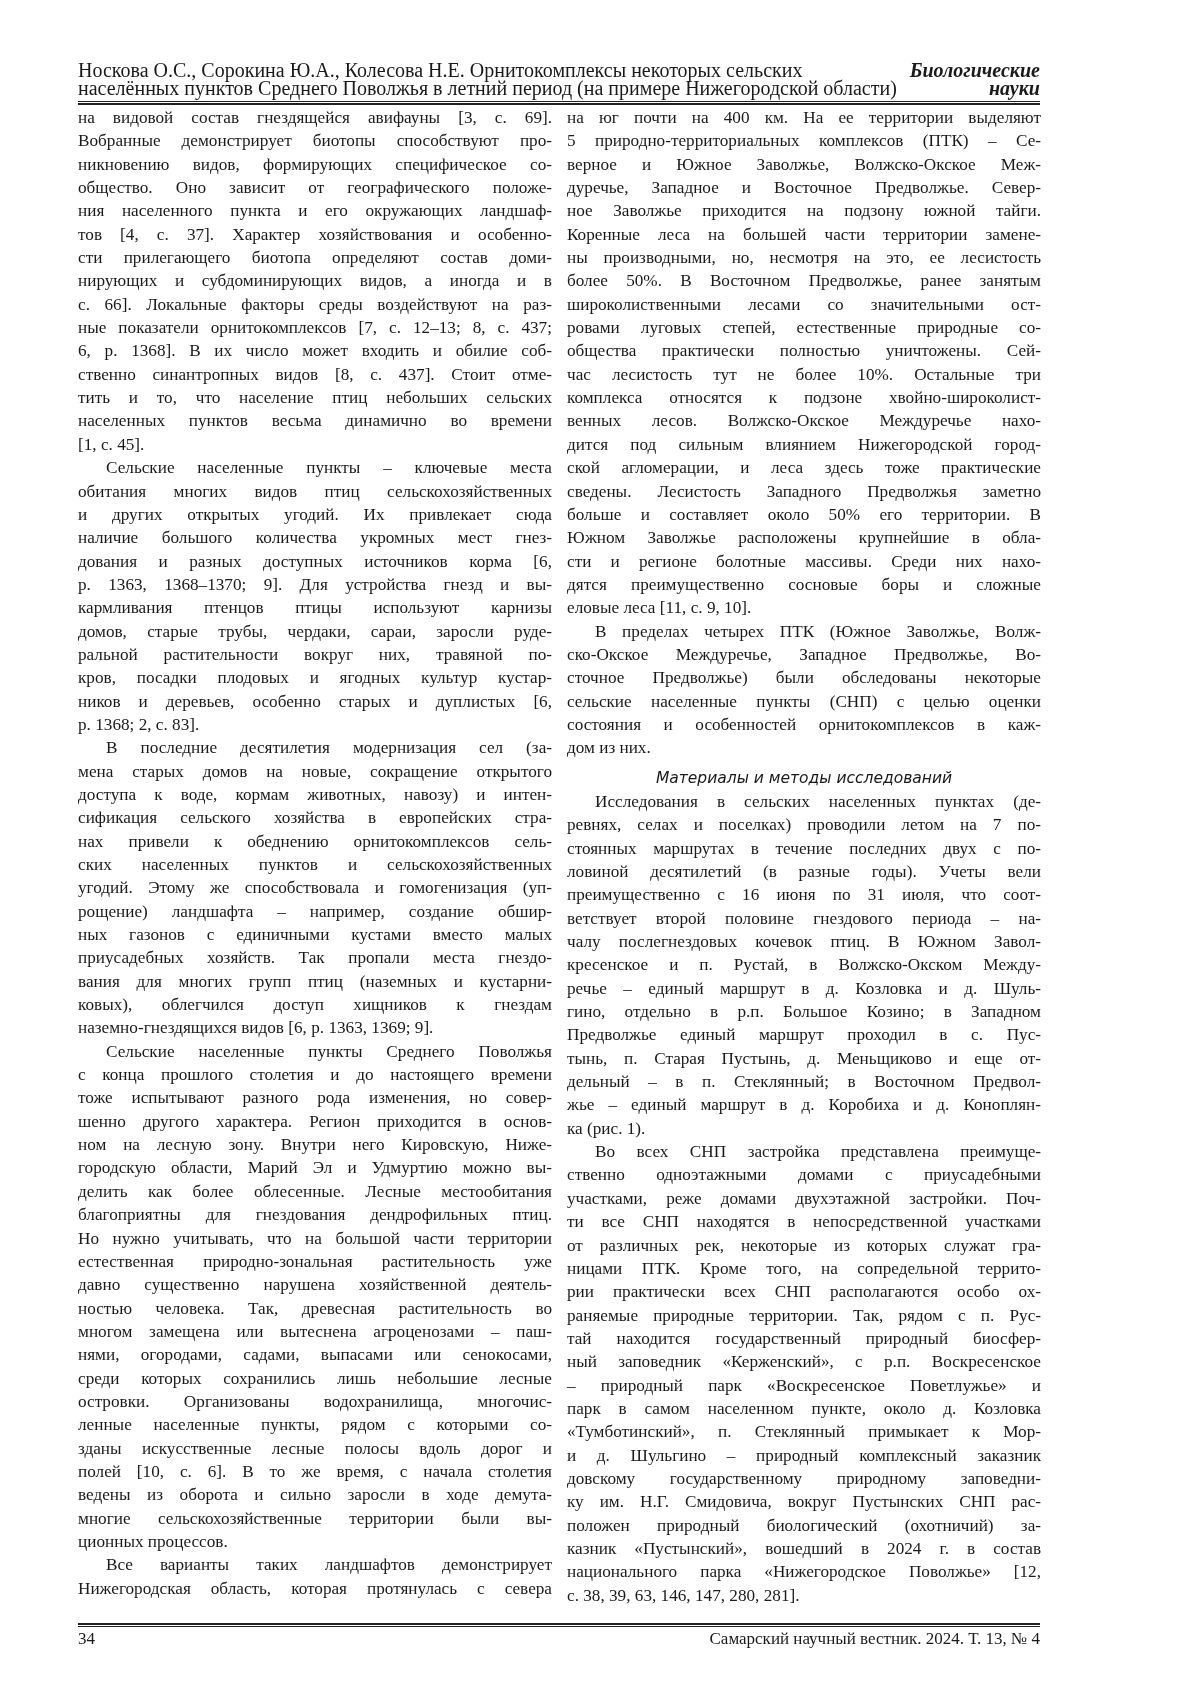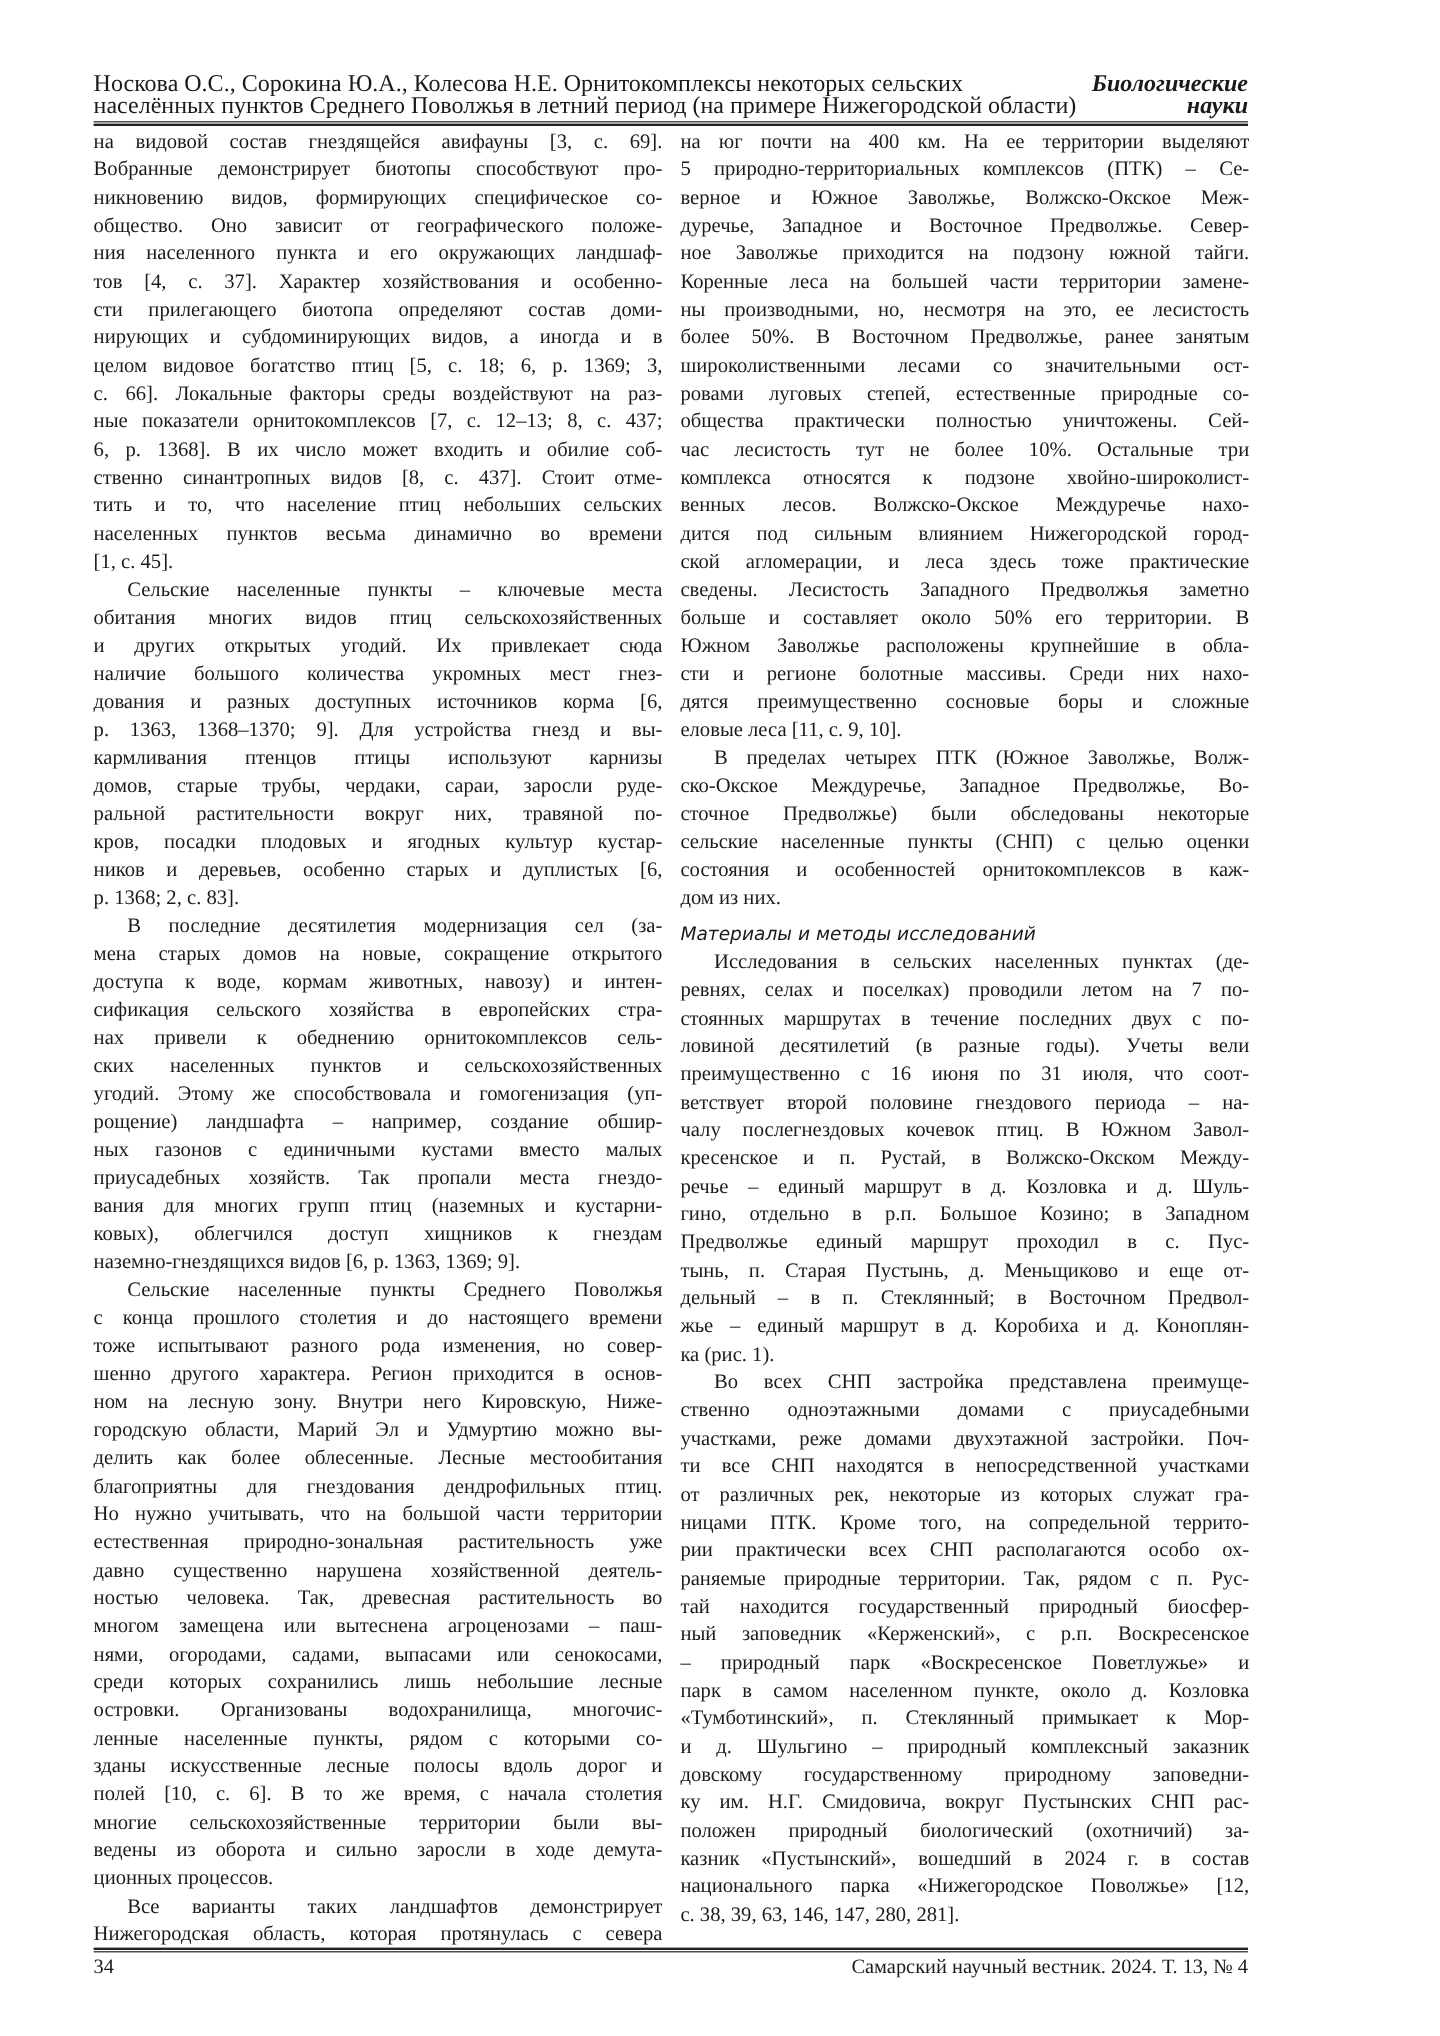--- a/index.html
+++ b/index.html
@@ -15,21 +15,21 @@
     border-top: 1.2px solid #222; border-bottom: 2px solid #222; padding-top: 1px; }
 
   .col { position: absolute; top: 106px; width: 474px;
     font-family: "Liberation Serif", serif; font-size: 17.2px; line-height: 23.35px;
     text-align: justify; hyphens: manual; }
   .col-left { left: 78px; }
   .col-right { left: 567px; }
   .col .line { display: block; white-space: nowrap; text-align: justify; text-align-last: justify; height: 23.35px; }
   .col .line.last { text-align-last: left; }
   .col .line.indent { padding-left: 28px; }
-  .col .heading { display: block; font-family: "DejaVu Sans", sans-serif; font-style: italic;
+  .col .heading { display: block; text-align: center; font-family: "DejaVu Sans", sans-serif; font-style: italic;
     font-size: 15.5px; height: 23.35px; line-height: 23.35px; margin-top: 7px; }
 
   .foot-rule { position: absolute; left: 78px; top: 1623px; width: 962px; height: 0;
     border-top: 2px solid #222; border-bottom: 1px solid #222; padding-top: 1px; }
   .footer { position: absolute; left: 78px; top: 1629px; width: 962px;
     font-family: "Liberation Serif", serif; font-size: 17px; line-height: 20px; }
   .footer .page-number { position: absolute; left: 0; top: 0; }
   .footer .journal { position: absolute; right: 0; top: 0; }
 </style>
 </head>
@@ -51,21 +51,20 @@
 
   <div class="col col-left" id="col-left">
       <span class="line">на видовой состав гнездящейся авифауны [3, с. 69].</span>
       <span class="line">Вобранные демонстрирует биотопы способствуют про-</span>
       <span class="line">никновению видов, формирующих специфическое со-</span>
       <span class="line">общество. Оно зависит от географического положе-</span>
       <span class="line">ния населенного пункта и его окружающих ландшаф-</span>
       <span class="line">тов [4, с. 37]. Характер хозяйствования и особенно-</span>
       <span class="line">сти прилегающего биотопа определяют состав доми-</span>
       <span class="line">нирующих и субдоминирующих видов, а иногда и в</span>
-      <span class="line">целом видовое богатство птиц [5, с. 18; 6, p. 1369; 3,</span>
       <span class="line">с. 66]. Локальные факторы среды воздействуют на раз-</span>
       <span class="line">ные показатели орнитокомплексов [7, с. 12–13; 8, с. 437;</span>
       <span class="line">6, p. 1368]. В их число может входить и обилие соб-</span>
       <span class="line">ственно синантропных видов [8, с. 437]. Стоит отме-</span>
       <span class="line">тить и то, что население птиц небольших сельских</span>
       <span class="line">населенных пунктов весьма динамично во времени</span>
       <span class="line last">[1, с. 45].</span>
       <span class="line indent">Сельские населенные пункты – ключевые места</span>
       <span class="line">обитания многих видов птиц сельскохозяйственных</span>
       <span class="line">и других открытых угодий. Их привлекает сюда</span>
@@ -103,22 +102,22 @@
       <span class="line">естественная природно-зональная растительность уже</span>
       <span class="line">давно существенно нарушена хозяйственной деятель-</span>
       <span class="line">ностью человека. Так, древесная растительность во</span>
       <span class="line">многом замещена или вытеснена агроценозами – паш-</span>
       <span class="line">нями, огородами, садами, выпасами или сенокосами,</span>
       <span class="line">среди которых сохранились лишь небольшие лесные</span>
       <span class="line">островки. Организованы водохранилища, многочис-</span>
       <span class="line">ленные населенные пункты, рядом с которыми со-</span>
       <span class="line">зданы искусственные лесные полосы вдоль дорог и</span>
       <span class="line">полей [10, с. 6]. В то же время, с начала столетия</span>
+      <span class="line">ведены из оборота и сильно заросли в ходе демута-</span>
       <span class="line">многие сельскохозяйственные территории были вы-</span>
-      <span class="line">ведены из оборота и сильно заросли в ходе демута-</span>
       <span class="line last">ционных процессов.</span>
       <span class="line indent">Все варианты таких ландшафтов демонстрирует</span>
       <span class="line">Нижегородская область, которая протянулась с севера</span>
     </div>
   <div class="col col-right" id="col-right">
       <span class="line">на юг почти на 400 км. На ее территории выделяют</span>
       <span class="line">5 природно-территориальных комплексов (ПТК) – Се-</span>
       <span class="line">верное и Южное Заволжье, Волжско-Окское Меж-</span>
       <span class="line">дуречье, Западное и Восточное Предволжье. Север-</span>
       <span class="line">ное Заволжье приходится на подзону южной тайги.</span>

